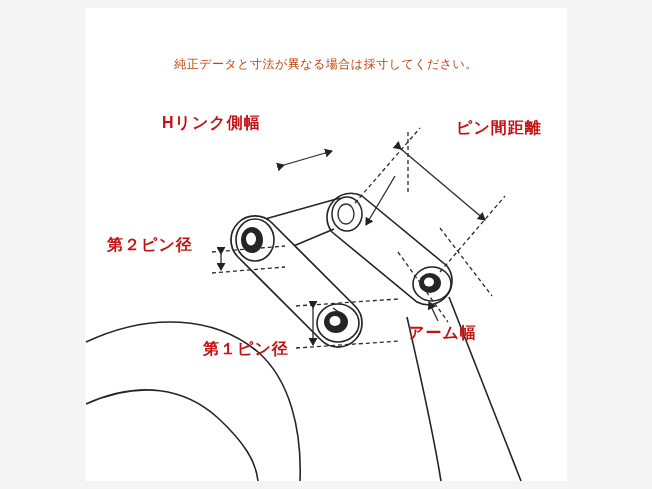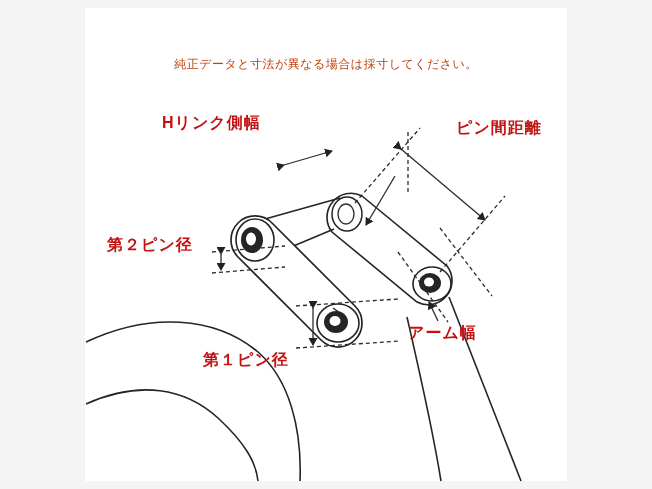--- a/index.html
+++ b/index.html
@@ -28,21 +28,21 @@
     font-size:16px;
     font-weight:bold;
     color:#c41212;
     letter-spacing:1px;
     white-space:nowrap;
   }
   #lbl-hlink{left:162px;top:113px;}
   #lbl-pindist{left:456px;top:118px;font-family:Liberation Mono, monospace;}
   #lbl-pin2{left:95px;top:235px;margin-left:12px;}
   #lbl-armwidth{left:408px;top:323px;text-align:center;}
-  #lbl-pin1{left:203px;top:350px;}
+  #lbl-pin1{left:203px;top:339px;}
   svg.drawing{position:absolute;left:0;top:0;}
 </style>
 </head>
 <body>
 
 <div class="photo-area"></div>
 
 <div class="instruction">純正データと寸法が異なる場合は採寸してください。</div>
 
 <svg class="drawing" width="652" height="489" viewBox="0 0 652 489">

